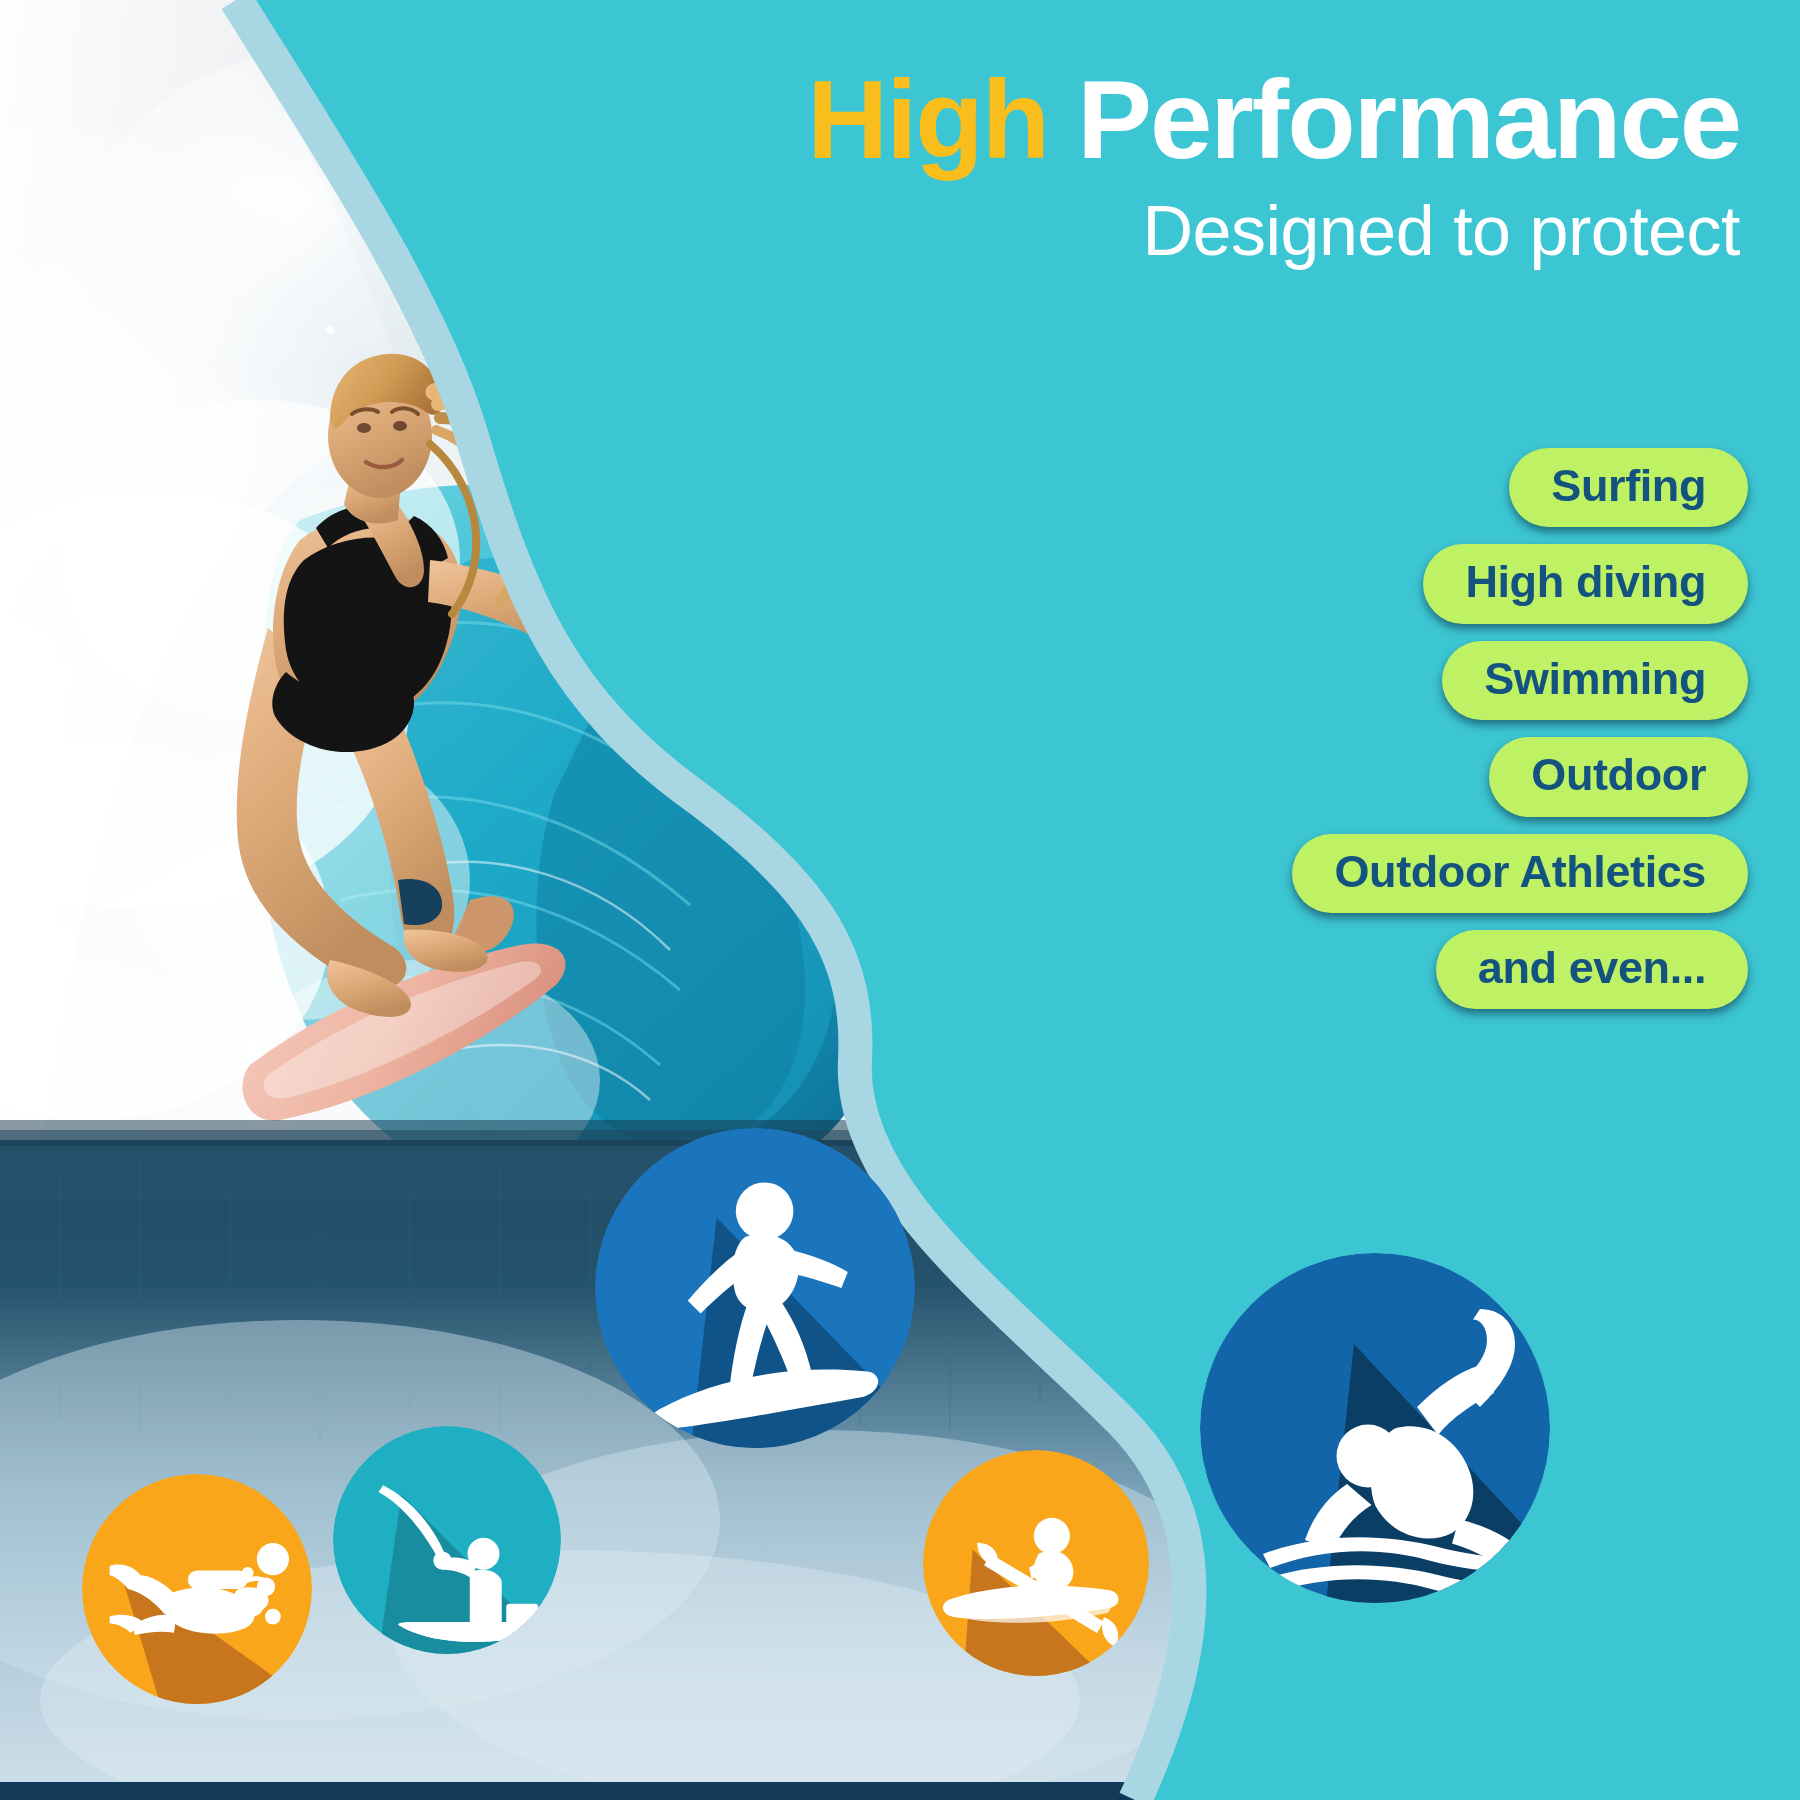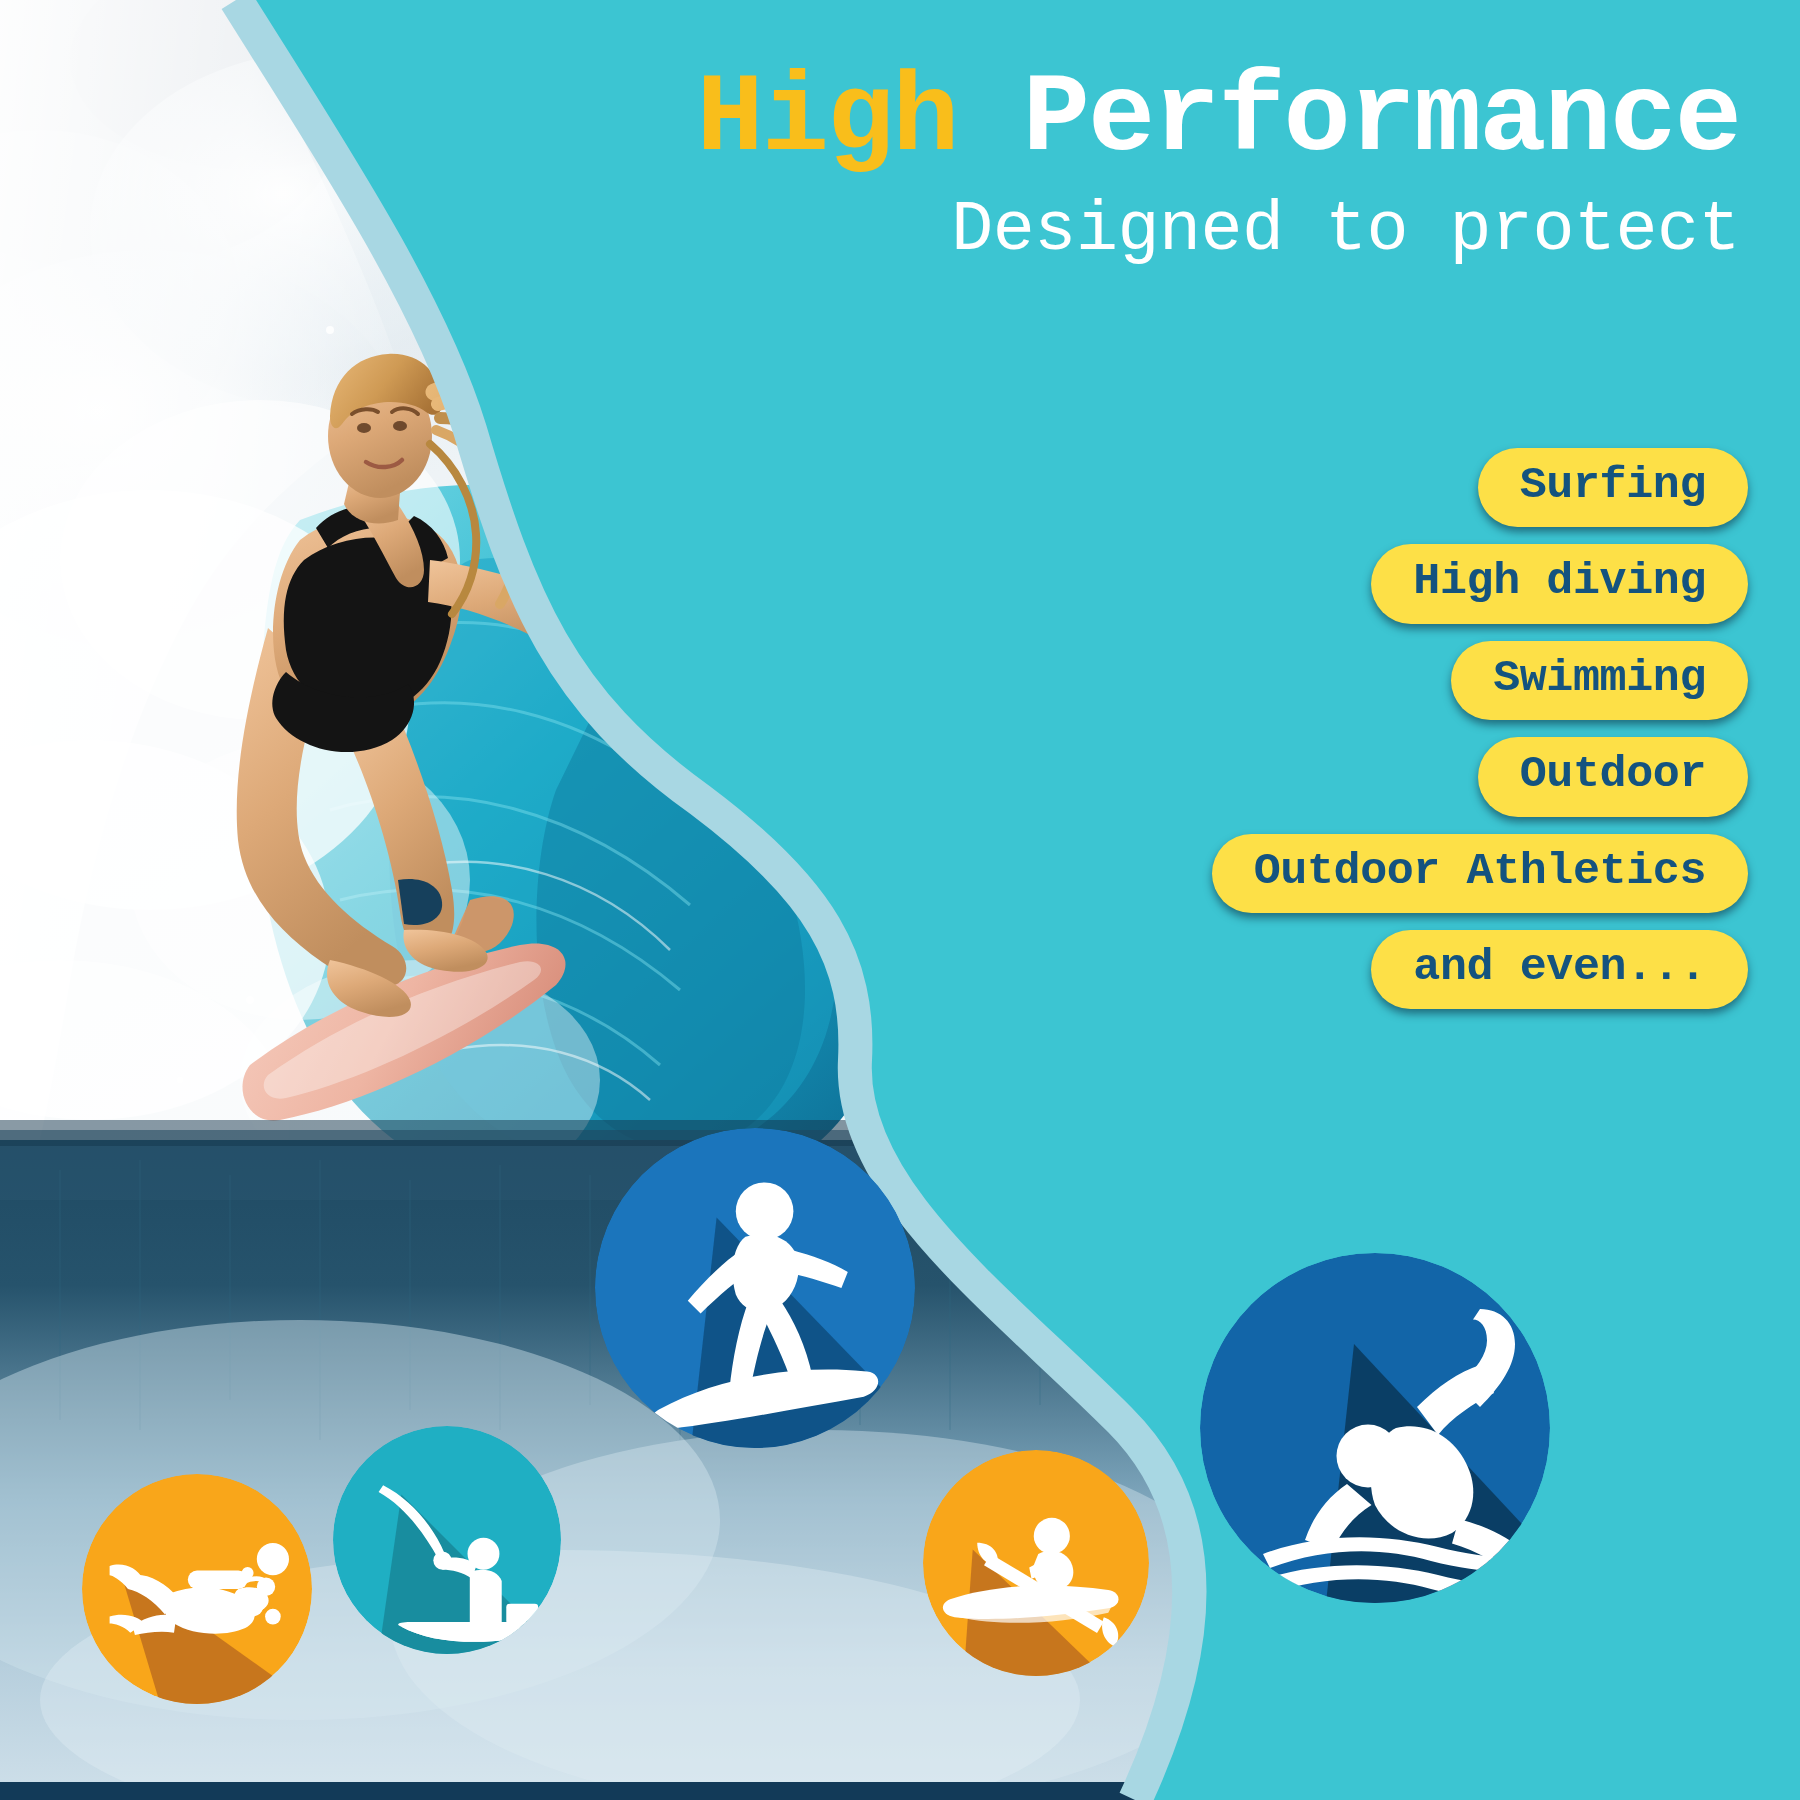--- a/index.html
+++ b/index.html
@@ -3,21 +3,21 @@
 <meta charset="utf-8">
 <style>
   * { margin:0; padding:0; box-sizing:border-box; }
   html,body { width:1800px; height:1800px; }
   body {
     font-family:"Liberation Sans", sans-serif;
     background:#3CC5D2;
     overflow:hidden;
     position:relative;
   }
-  #stage { position:absolute; inset:0; width:1800px; height:1800px; overflow:hidden;font-family:Liberation Mono, monospace; }
+  #stage { position:absolute; inset:0; width:1800px; height:1800px; overflow:hidden; }
 
   
   .photo-layer { position:absolute; inset:0; }
   .photo-svg { position:absolute; inset:0; width:1800px; height:1800px; display:block; }
 
   
   .headline-block {
     position:absolute;
     left:560px; top:62px; width:1180px;
     text-align:right;
@@ -44,21 +44,21 @@
   .pill-list {
     position:absolute;
     right:52px; top:448px;
     width:760px;
     display:flex;
     flex-direction:column;
     align-items:flex-end;
     gap:17px;
   }
   .pill {
-    background:#fde047;
+    background:#bef264;
     color:#14537F;
     font-size:45px;
     font-weight:800;
     letter-spacing:-0.4px;
     padding:13px 42px 16px 42px;
     border-radius:999px;
     white-space:nowrap;
     box-shadow:0 5px 9px rgba(10,40,60,0.55);
     line-height:1.12;
   }

